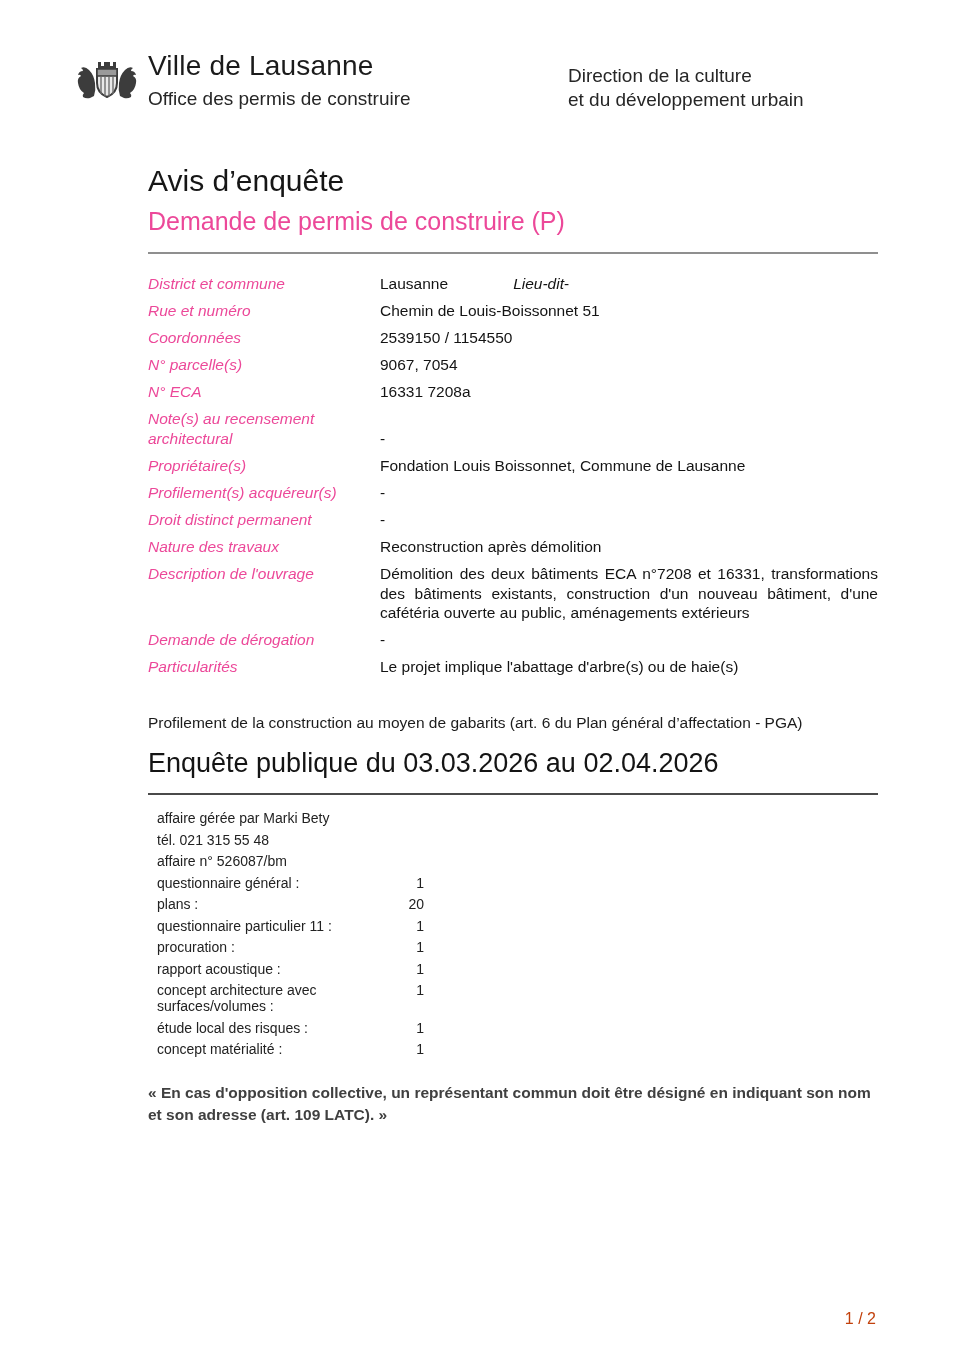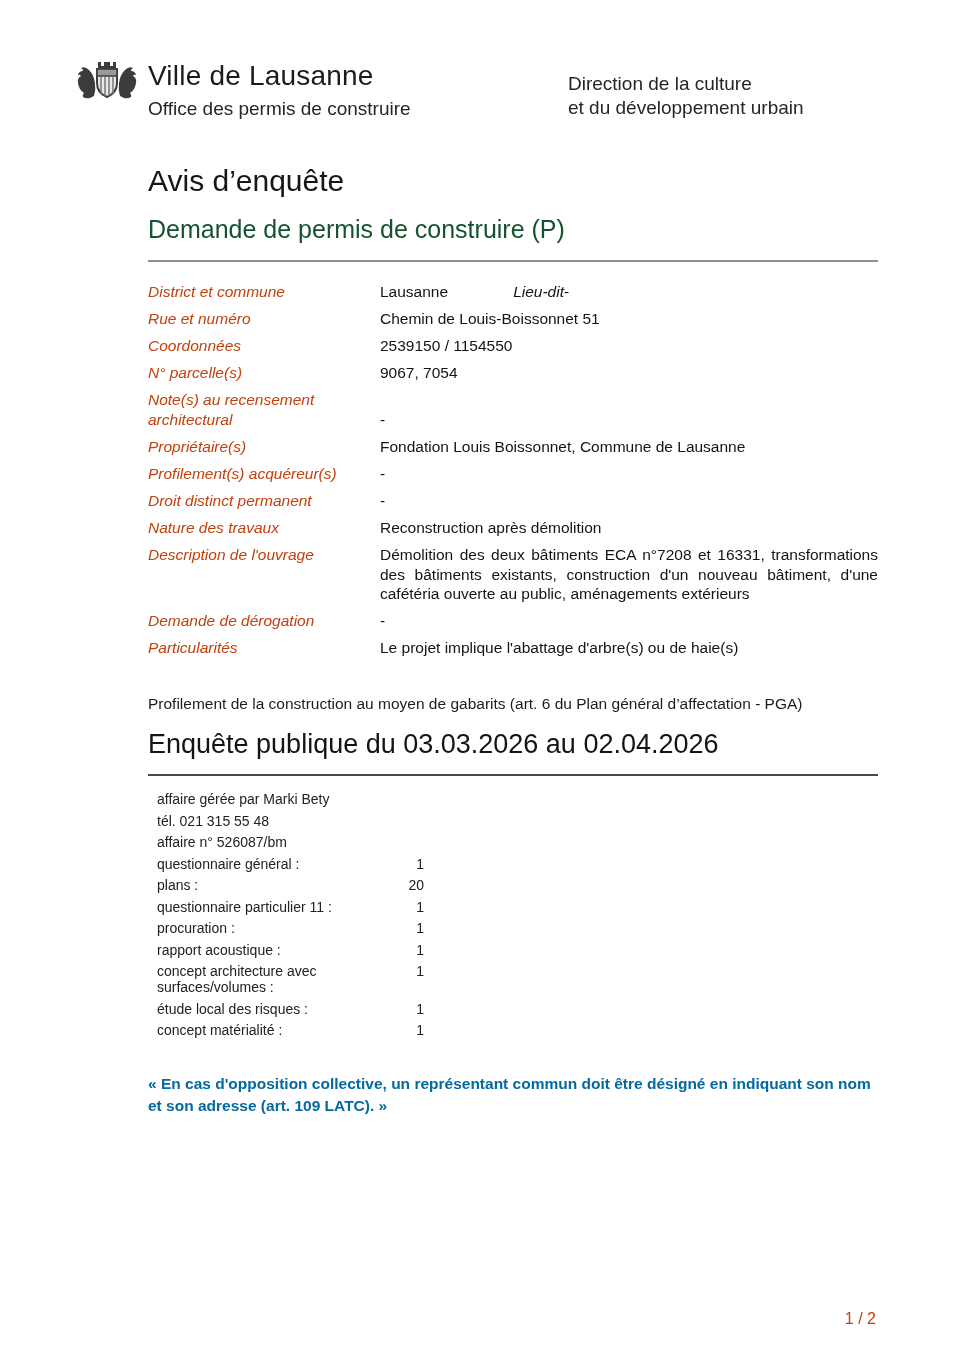--- a/index.html
+++ b/index.html
@@ -4,53 +4,53 @@
 <style>
   * { margin:0; padding:0; box-sizing:border-box; }
   html,body { background:#ffffff; }
   body {
     width:970px; height:1371px; position:relative;
     font-family:"Liberation Sans","DejaVu Sans",sans-serif;
     color:#1f1f1f;
     overflow:hidden;
   }
   .logo { position:absolute; left:76px; top:56px; width:62px; height:50px; }
-  .brand { position:absolute; left:148px; top:60px; }
+  .brand { position:absolute; left:148px; top:50px; }
   .brand-title { font-size:28px; line-height:32px; color:#1b1b1b; letter-spacing:.2px; }
   .brand-subtitle { font-size:19px; line-height:22px; margin-top:6px; color:#262626; }
-  .direction { position:absolute; left:568px; top:72px; font-size:19px; line-height:23.5px; color:#262626; }
+  .direction { position:absolute; left:568px; top:64px; font-size:19px; line-height:23.5px; color:#262626; }
 
   .content { position:absolute; left:148px; top:160px; width:730px; }
   .h1 { font-size:30px; line-height:34px; font-weight:400; color:#161616; margin-top:4px; }
-  .h2 { font-size:25px; line-height:29px; font-weight:400; color:#14532d; margin-top:17px; }
+  .h2 { font-size:25px; line-height:29px; font-weight:400; color:#ec4899; margin-top:9px; }
   .rule1 { border:none; border-top:2px solid #8f8f8f; margin-top:16px; }
   .rule2 { border:none; border-top:2px solid #4a4a4a; margin-top:14px; }
 
   .details { margin-top:20px; }
   .detail-row { display:flex; font-size:15.5px; line-height:20px; margin-bottom:7px; }
-  .detail-row .lbl { width:232px; flex:none; font-style:italic; color:#c2410c; padding-right:10px; }
+  .detail-row .lbl { width:232px; flex:none; font-style:italic; color:#ec4899; padding-right:10px; }
   .detail-row .val { flex:1; color:#141414; }
   .row-bottom { align-items:flex-end; }
   .inline-val { display:flex; }
   .inline-val .v1 { width:117px; flex:none; }
   .inline-val .sublbl { width:67px; flex:none; font-style:italic;text-align:right; }
   .multiline .line { line-height:20px; margin-bottom:7px; }
   .multiline .line:last-child { margin-bottom:0; }
   .justified { text-align:justify; line-height:19.5px; }
 
   .profilement { margin-top:36px; font-size:15.5px; line-height:20px; color:#1c1c1c; }
   .h3 { font-size:27px; line-height:31px; font-weight:400; color:#141414; margin-top:15px; }
 
   .dossier { margin-top:13px; margin-left:9px; width:300px; font-size:14px; color:#222; }
   .dossier-info { line-height:16px; padding:2.75px 0; }
   .dossier-row { display:flex; line-height:16px; padding:2.75px 0; }
   .dossier-row .dlbl { width:210px; flex:none; }
   .dossier-row .dcount { width:57px; flex:none; text-align:right; }
 
-  .notice { margin-top:32px; font-weight:700; font-size:15.5px; line-height:21.5px; color:#0369a1; }
+  .notice { margin-top:22px; font-weight:700; font-size:15.5px; line-height:21.5px; color:#404040; }
 
   .page-footer { position:absolute; right:94px; top:1310px; font-size:16px; color:#c2410c; }
 </style>
 </head>
 <body>
 
 <div class="logo">
   <svg viewBox="0 0 62 50" width="62" height="50" xmlns="http://www.w3.org/2000/svg">
     <g fill="#3c3c3c">
 
@@ -108,20 +108,24 @@
     <div class="detail-row">
       <div class="lbl">Coordonnées</div>
       <div class="val">2539150 / 1154550</div>
     </div>
 
     <div class="detail-row">
       <div class="lbl">N° parcelle(s)</div>
       <div class="val">9067, 7054</div>
     </div>
 
+    <div class="detail-row">
+      <div class="lbl">N° ECA</div>
+      <div class="val">16331 7208a</div>
+    </div>
 
     <div class="detail-row row-bottom">
       <div class="lbl">Note(s) au recensement architectural</div>
       <div class="val">-</div>
     </div>
 
     <div class="detail-row">
       <div class="lbl">Propriétaire(s)</div>
       <div class="val">Fondation Louis Boissonnet, Commune de Lausanne</div>
     </div>

